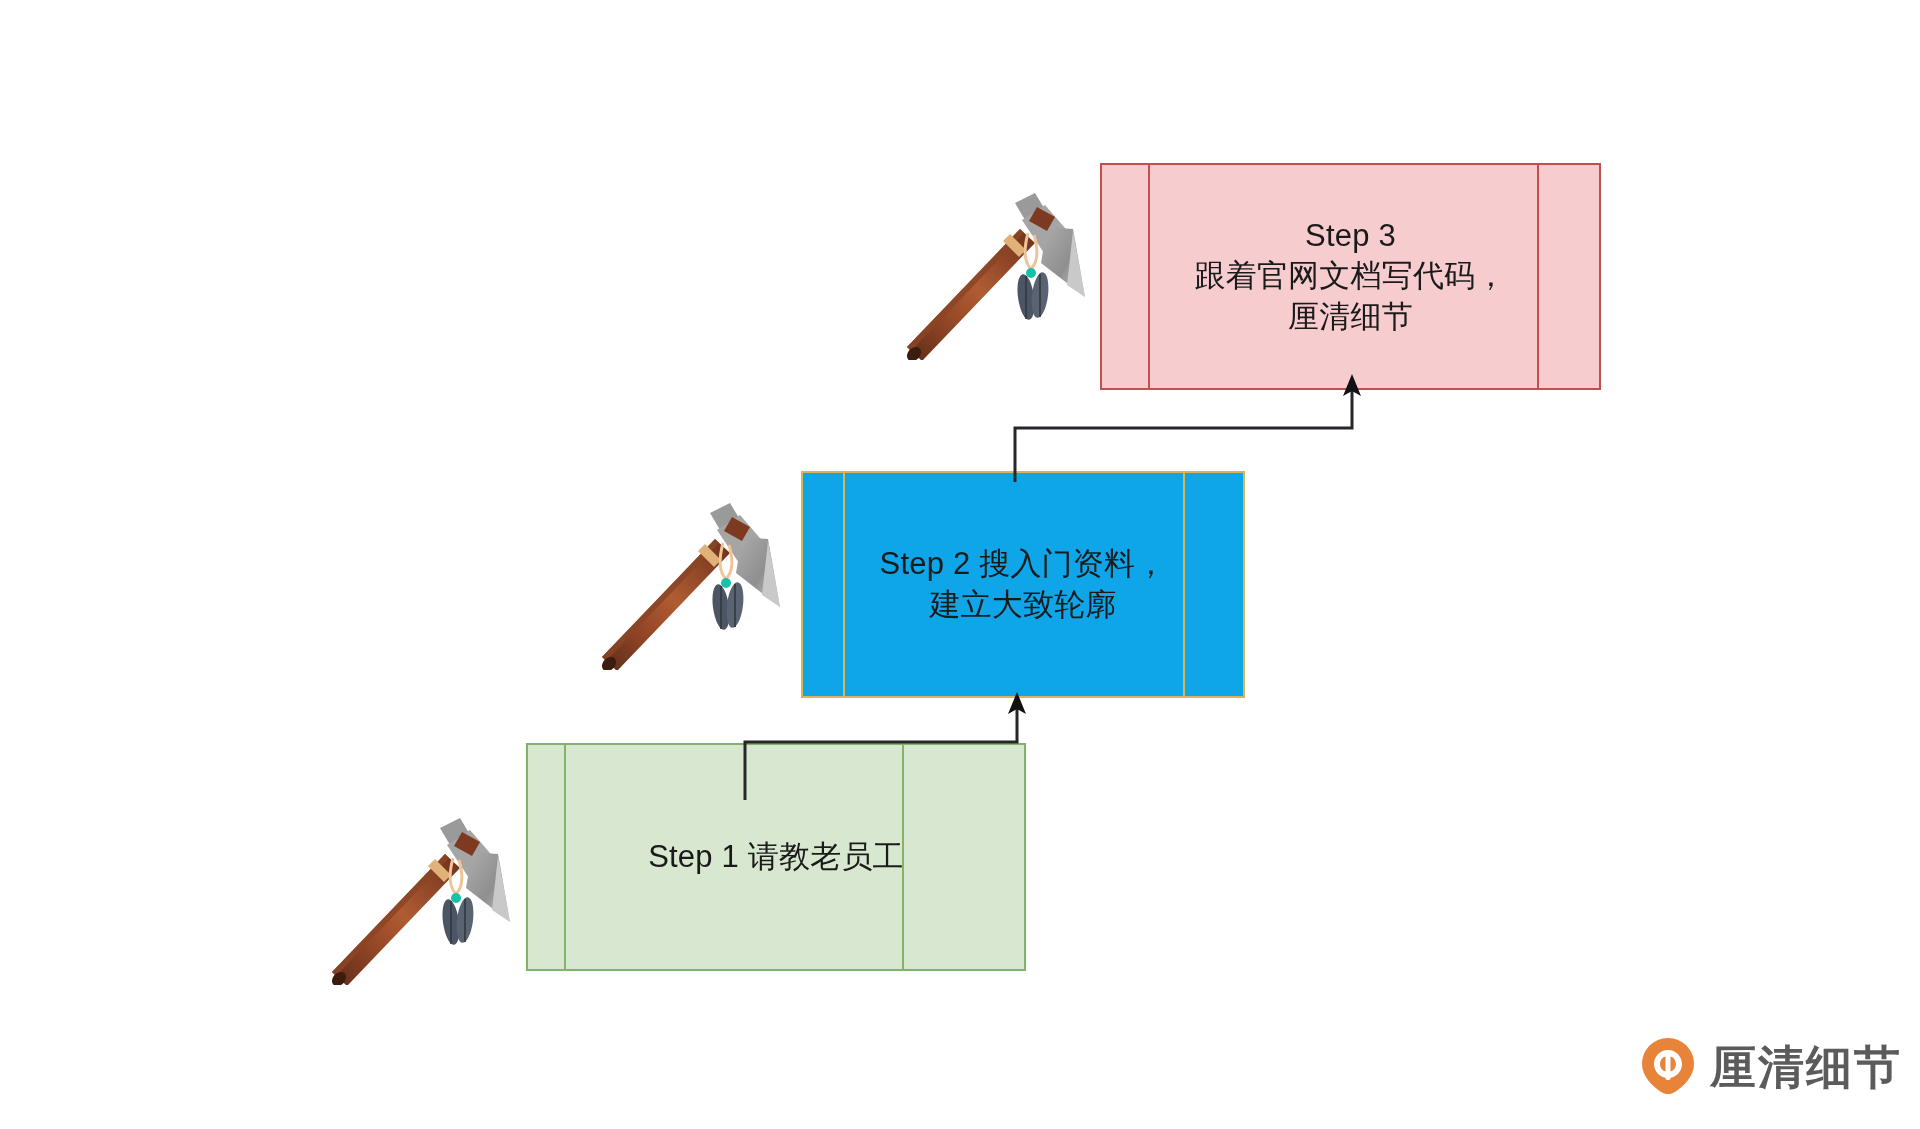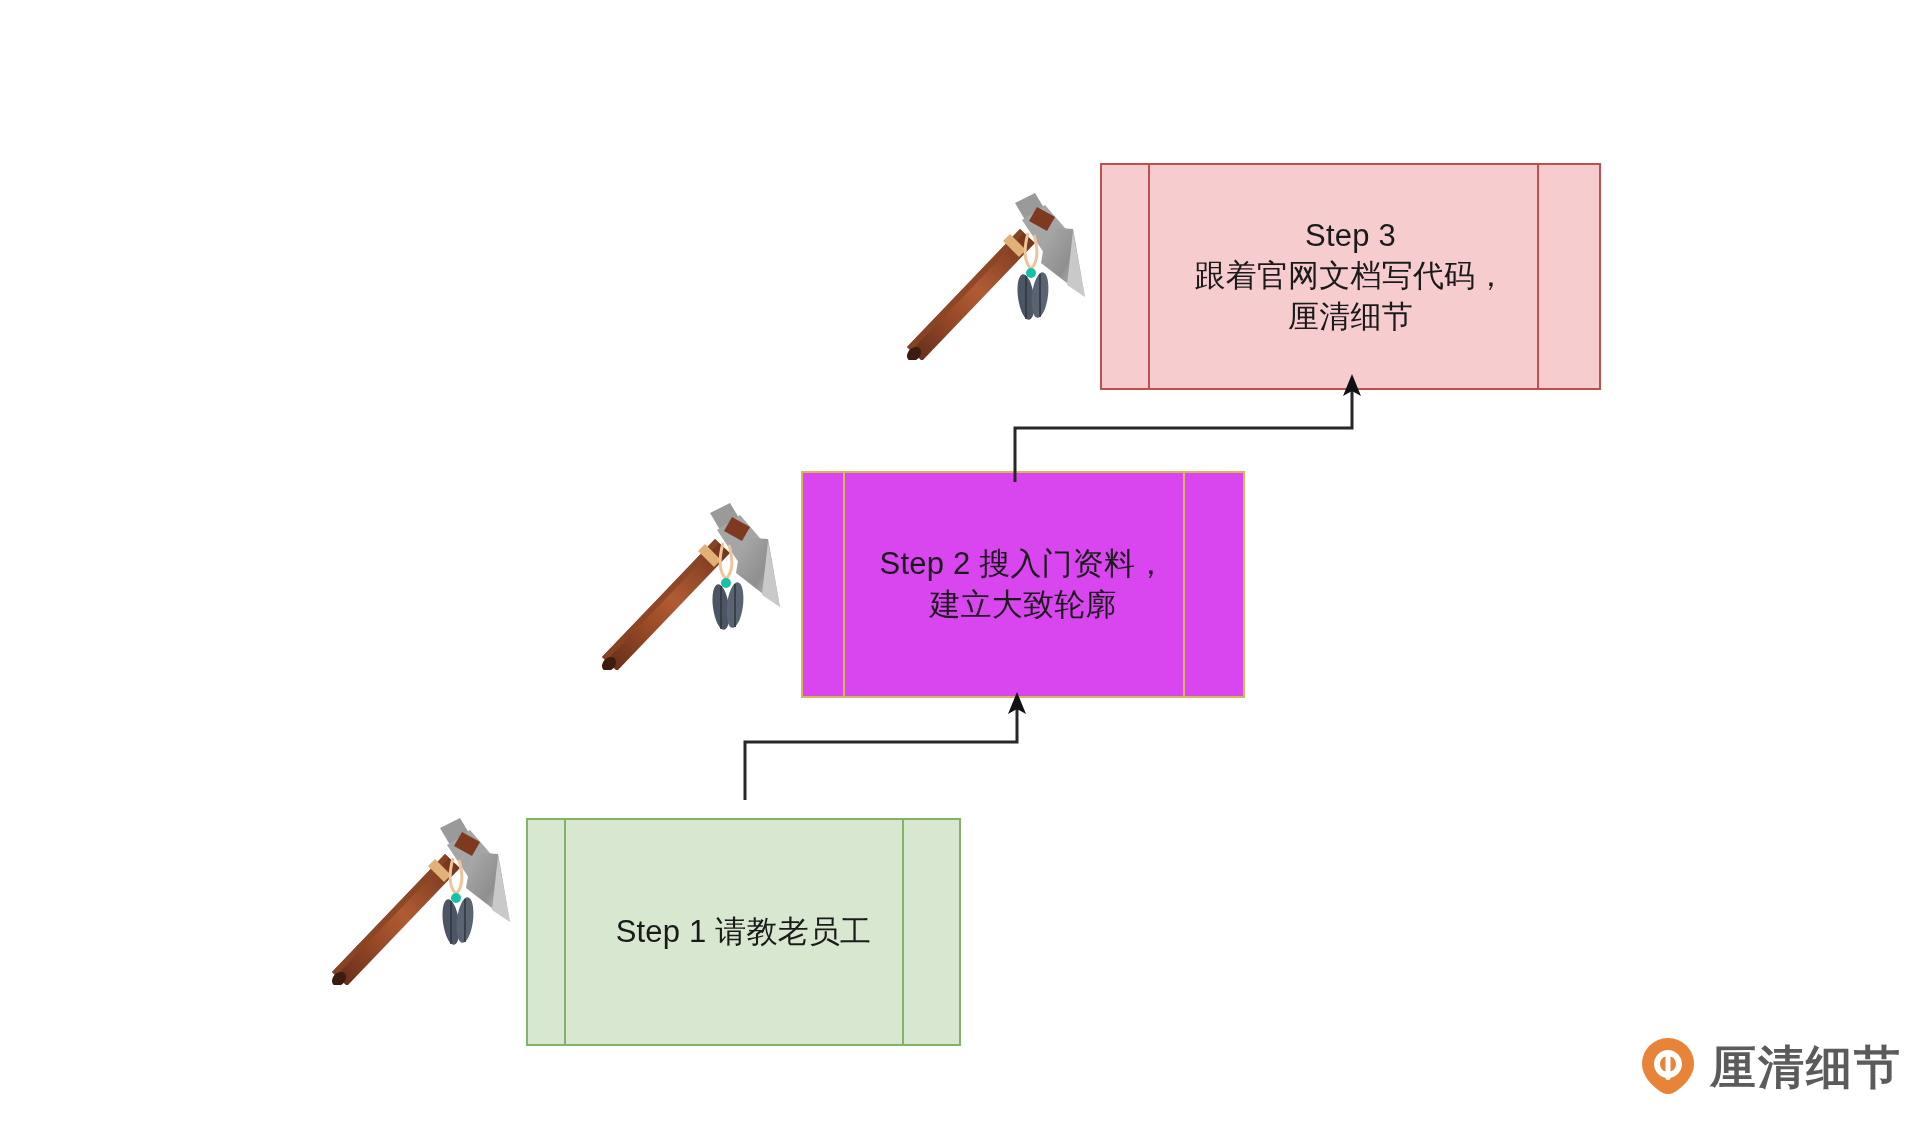--- a/index.html
+++ b/index.html
@@ -58,32 +58,32 @@
   #step3-box .band-left  { left: 46px;  border-left-color: #c0504d; }
   #step3-box .band-right { left: 435px; border-left-color: #c0504d; }
   #step3-box .step-label { font-size: 31px; }
 
   
   #step2-box {
     left: 801px;
     top: 471px;
     width: 444px;
     height: 227px;
-    background: #d946ef;
+    background: #0ea5e9;
     border: 2px solid #d6b656;
   }
   #step2-box .band-left  { left: 40px;  border-left-color: #d6b656; }
   #step2-box .band-right { left: 380px; border-left-color: #d6b656; }
   #step2-box .step-label { font-size: 31px; }
 
   
   #step1-box {
     left: 526px;
-    top: 818px;
-    width: 435px;
+    top: 743px;
+    width: 500px;
     height: 228px;
     background: #d8e8d0;
     border: 2px solid #82b366;
   }
   #step1-box .band-left  { left: 36px;  border-left-color: #82b366; }
   #step1-box .band-right { left: 374px; border-left-color: #82b366; }
   #step1-box .step-label { font-size: 31px; }
 
   
   .connector {

